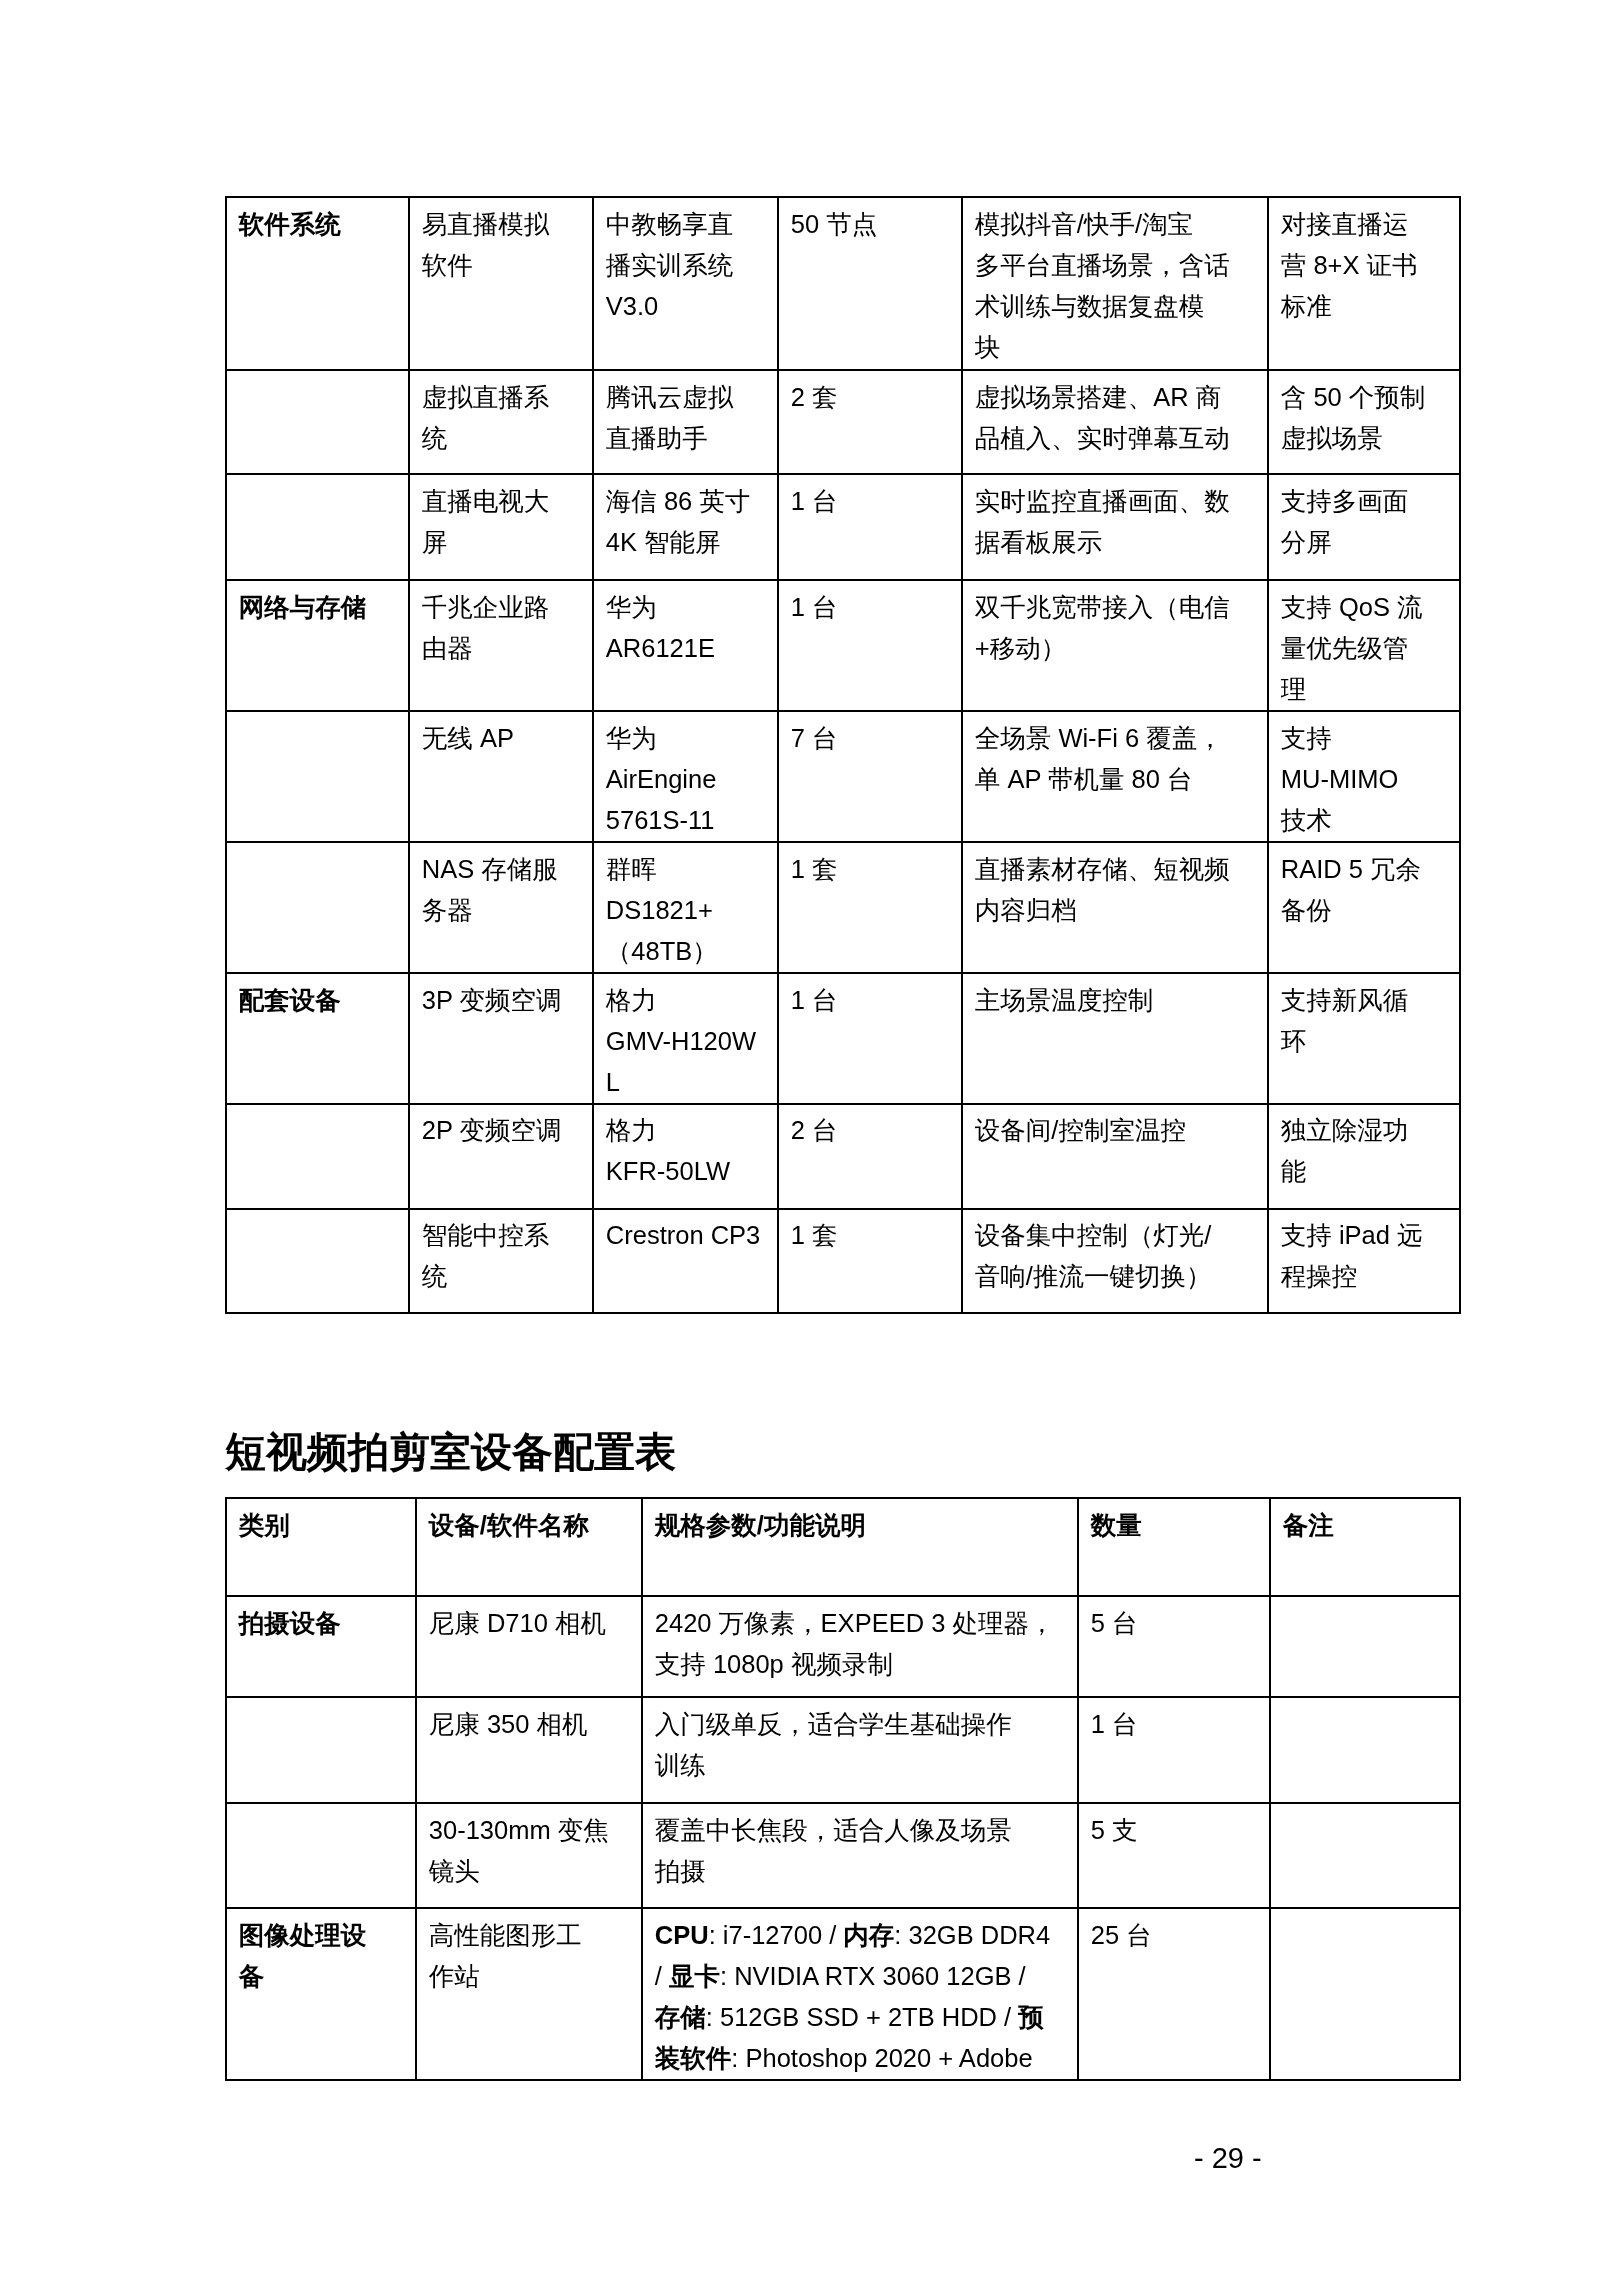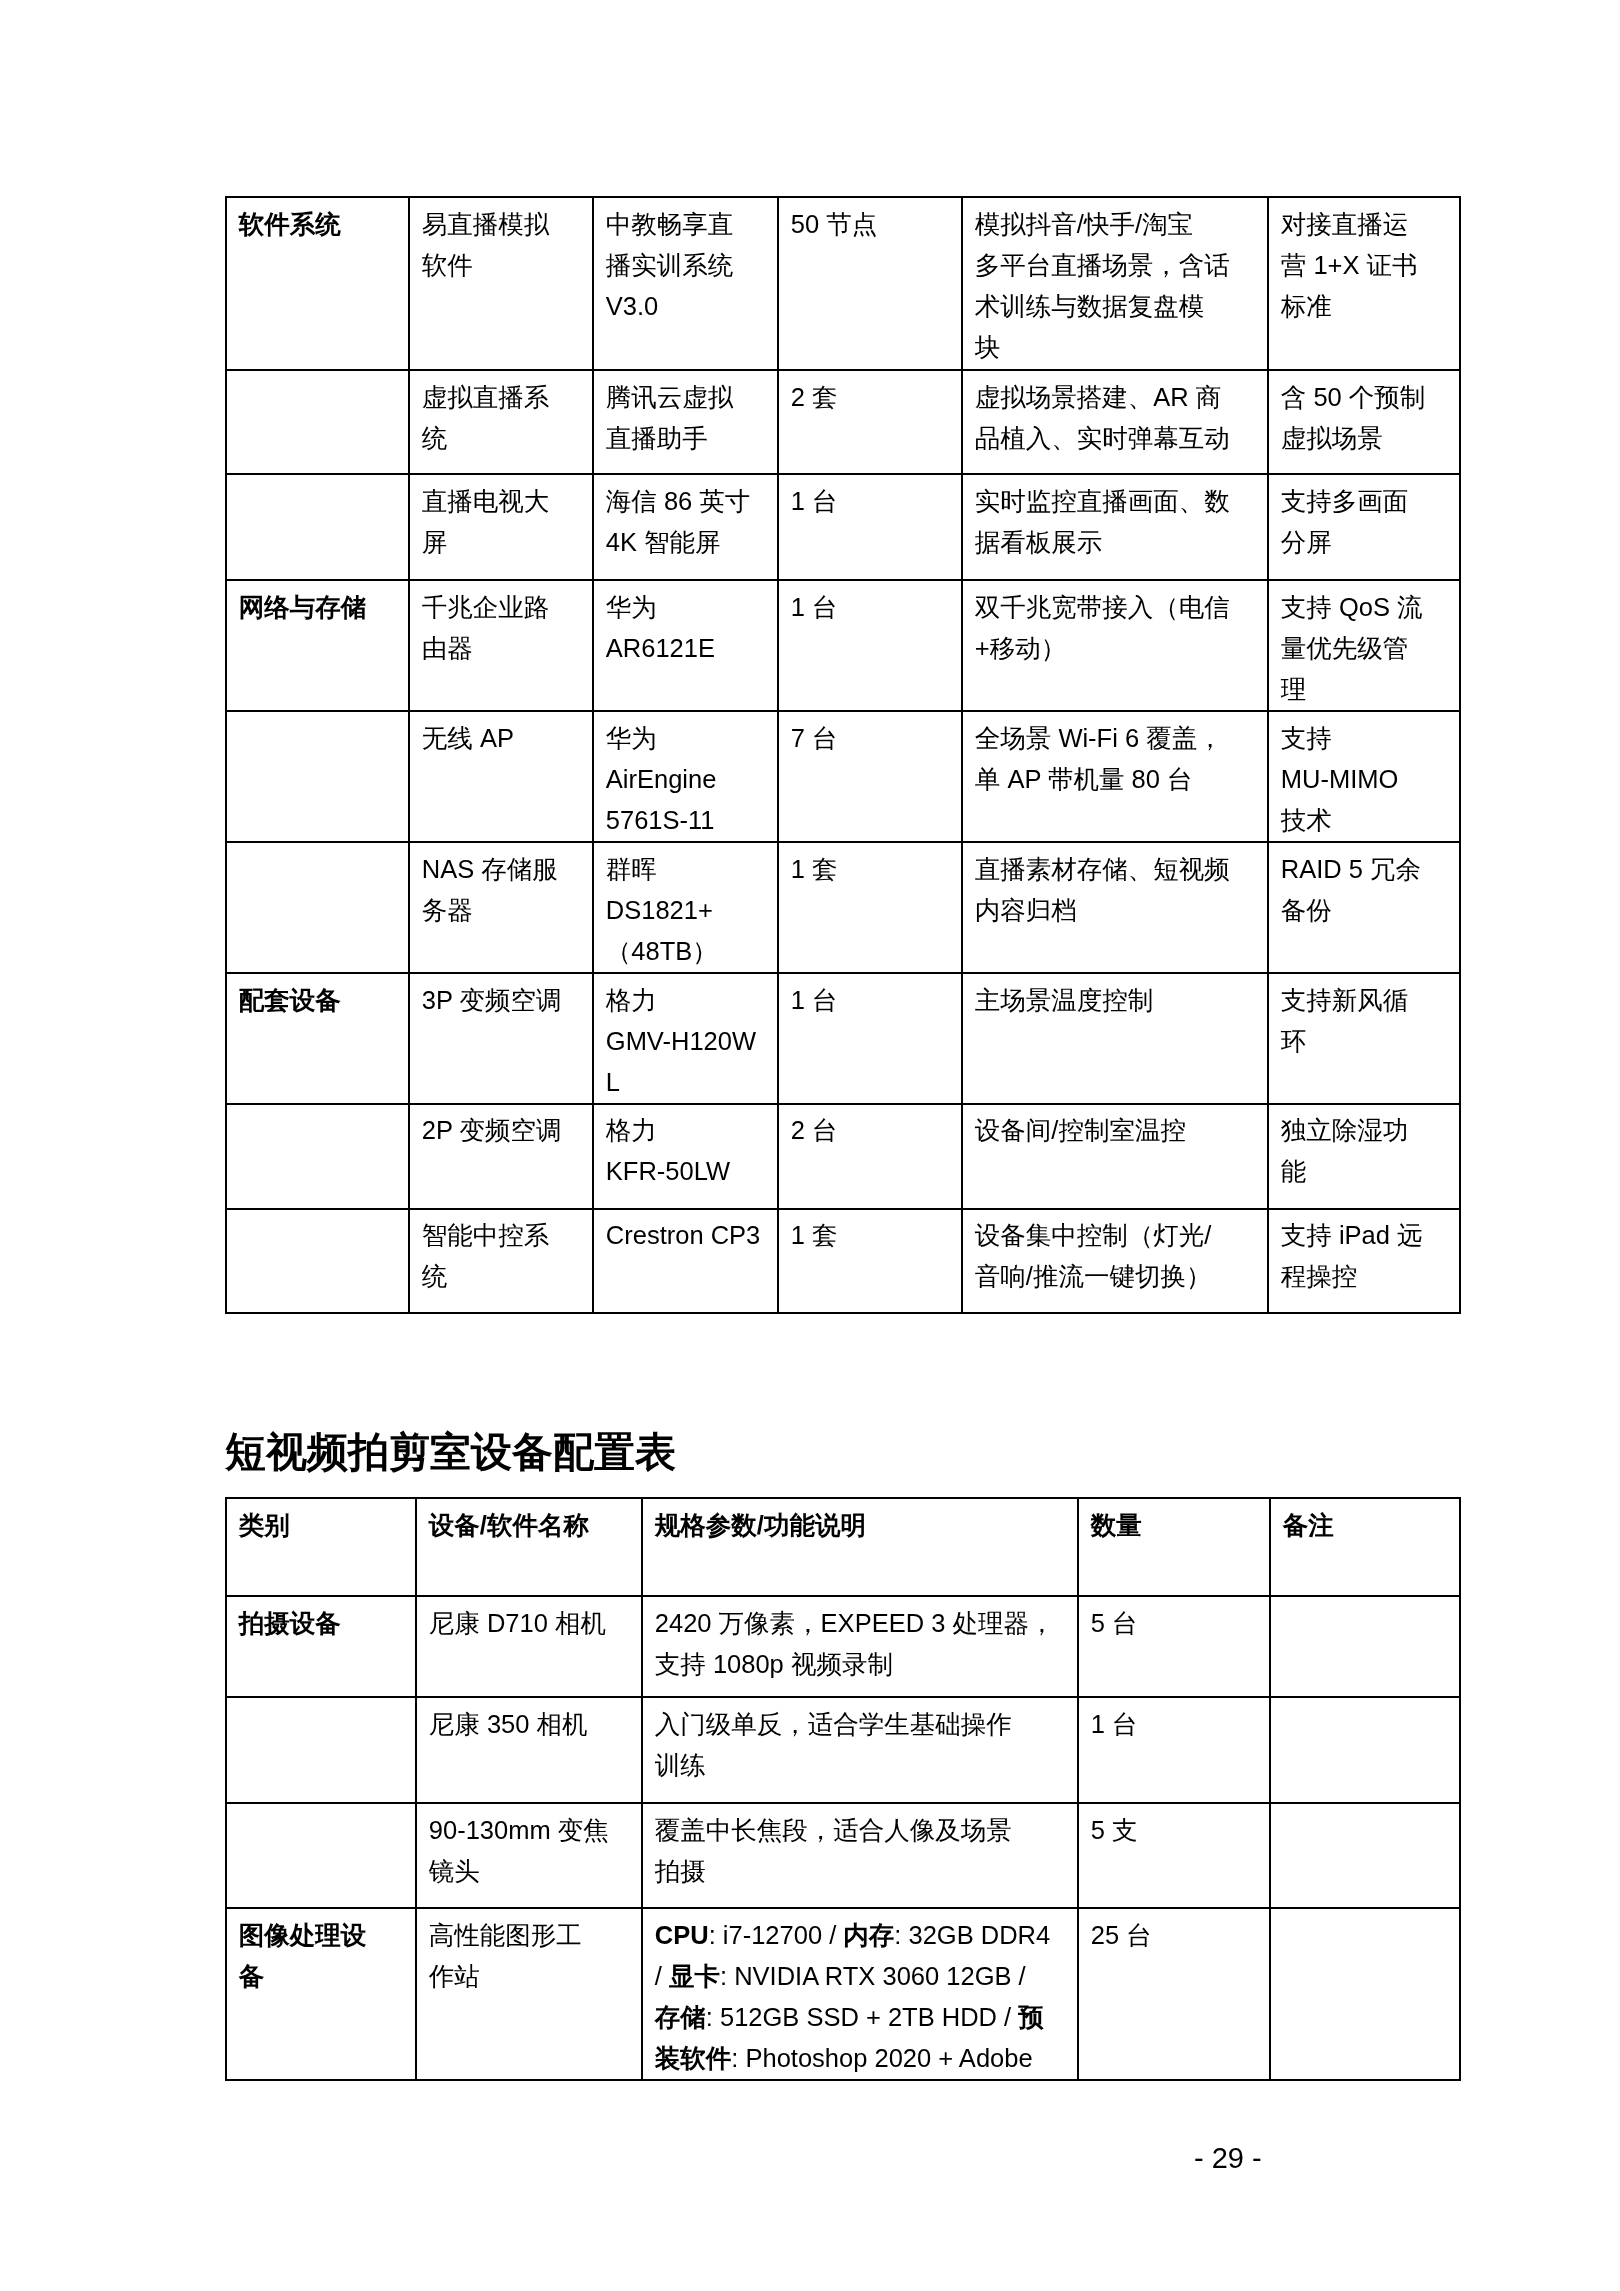--- a/index.html
+++ b/index.html
@@ -49,21 +49,21 @@
 软件</td>
         <td class="cell">中教畅享直
 播实训系统
 V3.0</td>
         <td class="cell">50 节点</td>
         <td class="cell">模拟抖音/快手/淘宝
 多平台直播场景，含话
 术训练与数据复盘模
 块</td>
         <td class="cell">对接直播运
-营 1+X 证书
+营 8+X 证书
 标准</td>
       </tr>
       <tr style="height:104px">
         <td class="cell b"></td>
         <td class="cell">虚拟直播系
 统</td>
         <td class="cell">腾讯云虚拟
 直播助手</td>
         <td class="cell">2 套</td>
         <td class="cell">虚拟场景搭建、AR 商
@@ -186,21 +186,21 @@
       <tr style="height:106px">
         <td class="cell b"></td>
         <td class="cell">尼康 350 相机</td>
         <td class="cell">入门级单反，适合学生基础操作
 训练</td>
         <td class="cell">1 台</td>
         <td class="cell"></td>
       </tr>
       <tr style="height:105px">
         <td class="cell b"></td>
-        <td class="cell">90-130mm 变焦
+        <td class="cell">30-130mm 变焦
 镜头</td>
         <td class="cell">覆盖中长焦段，适合人像及场景
 拍摄</td>
         <td class="cell">5 支</td>
         <td class="cell"></td>
       </tr>
       <tr style="height:172px">
         <td class="cell b">图像处理设
 备</td>
         <td class="cell">高性能图形工

